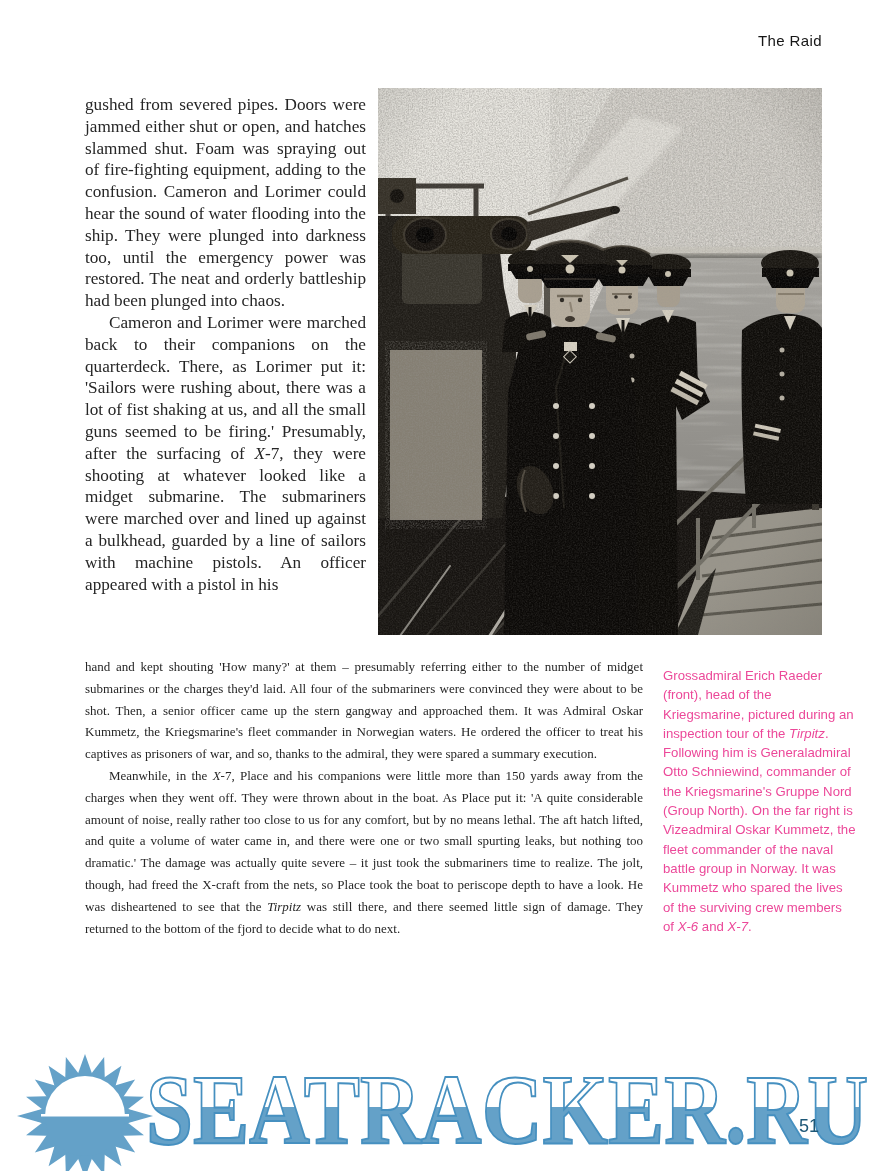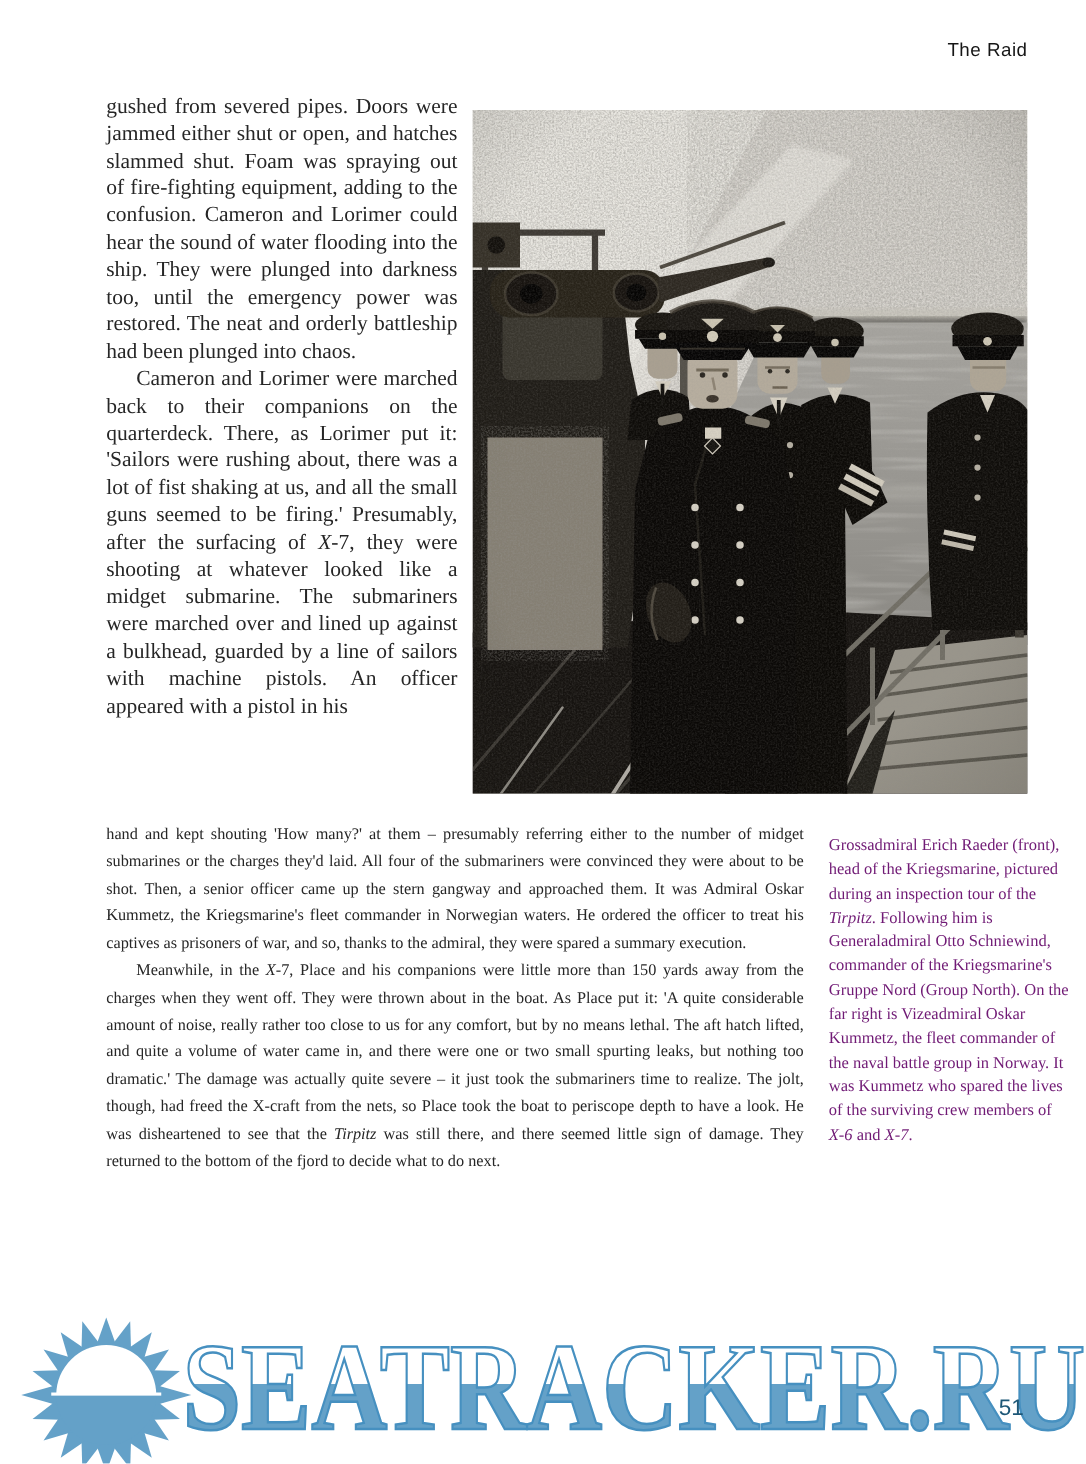--- a/index.html
+++ b/index.html
@@ -1,29 +1,29 @@
 <!DOCTYPE html>
 <html><head>
 <meta charset="utf-8">
 <style>
   html,body{margin:0;padding:0;background:#ffffff;}
   .page{position:relative;width:869px;height:1171px;background:#ffffff;overflow:hidden;
         font-family:"Liberation Serif",serif;}
   .running-header{position:absolute;top:32px;right:47px;font-family:Liberation Sans, sans-serif;
         font-size:15px;letter-spacing:.4px;color:#161616;z-index:4;}
-  .col-left{position:absolute;left:85px;top:74px;width:281px;font-size:17.2px;line-height:21.8px;
+  .col-left{position:absolute;left:85px;top:94px;width:281px;font-size:17.2px;line-height:21.8px;
         color:#262626;text-align:justify;z-index:4;}
   .full-text{position:absolute;left:85px;top:656px;width:558px;font-size:13px;line-height:21.8px;
         color:#262626;text-align:justify;z-index:4;}
   p.para{margin:0;padding:0;}
   p.ind{text-indent:24px;}
   p.force-just{text-align-last:justify;}
   .photo{position:absolute;left:378px;top:88px;width:444px;height:547px;z-index:2;}
-  .caption{position:absolute;left:663px;top:666px;width:193px;font-family:Liberation Serif, serif;
-        font-size:13.2px;line-height:19.3px;color:#701a75;z-index:4;}
+  .caption{position:absolute;left:663px;top:666px;width:193px;font-family:Liberation Sans, sans-serif;
+        font-size:13.2px;line-height:19.3px;color:#ec4899;z-index:4;}
   .watermark{position:absolute;left:14px;top:1036px;width:869px;height:135px;z-index:3;}
   .pagenum{position:absolute;left:799px;top:1116px;font-family:"Liberation Sans",sans-serif;
         font-size:18px;color:#1d5777;z-index:6;}
 </style>
 </head>
 <body>
 
 <div class="page">
 
   <div class="running-header">The Raid</div>

